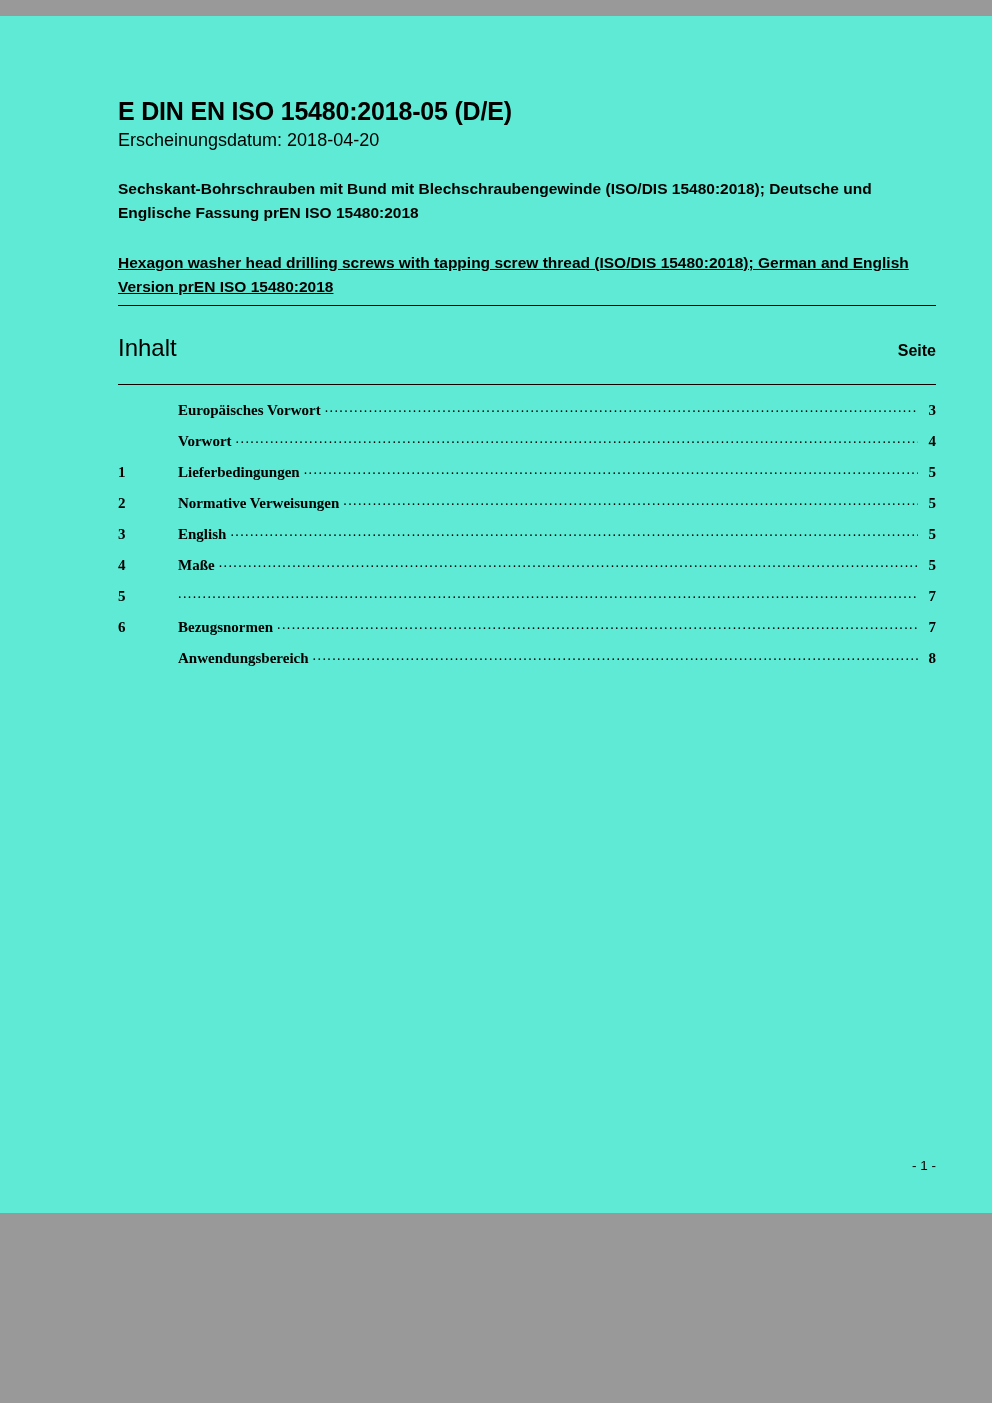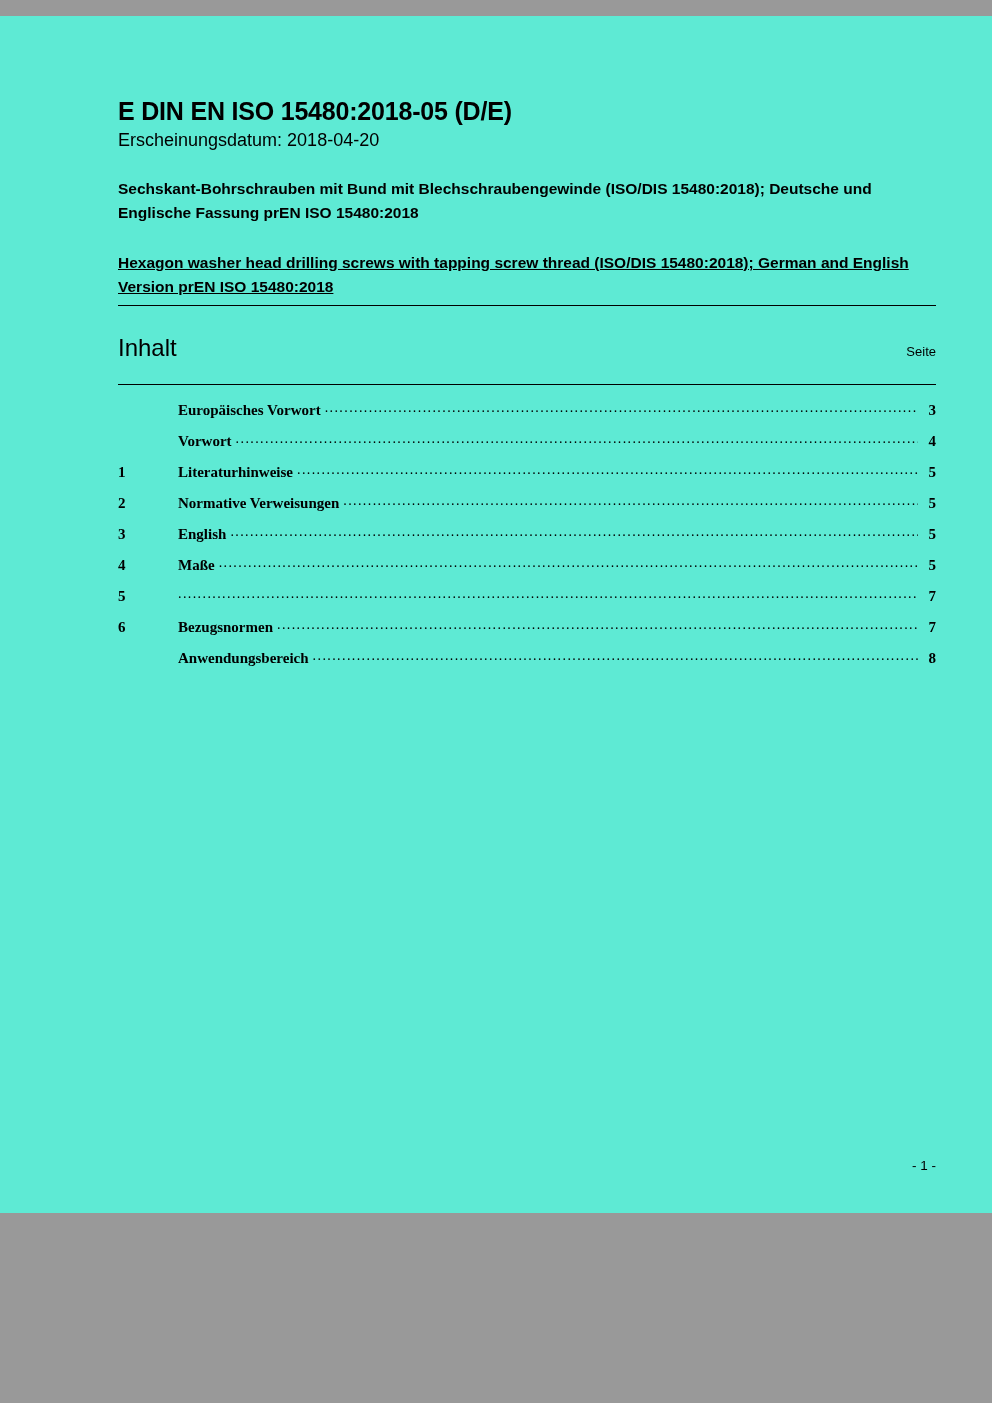--- a/index.html
+++ b/index.html
@@ -65,22 +65,22 @@
     margin-top: 28px;
     margin-bottom: 22px;
   }
   .toc-heading {
     font-family: "Liberation Sans", sans-serif;
     font-size: 24px;
     font-weight: normal;
   }
   .toc-seite {
     font-family: "Liberation Sans", sans-serif;
-    font-size: 13px;
-    font-weight: normal;
+    font-size: 16px;
+    font-weight: bold;
   }
   .toc-rule {
     border-top: 1px solid #000;
     margin-bottom: 9px;
   }
   .toc-list {
     font-family: "Liberation Serif", serif;
   }
   .toc-row {
     display: flex;
@@ -156,21 +156,21 @@
 
       <div class="toc-row">
         <span class="toc-num"></span>
         <span class="toc-label">Vorwort</span>
         <span class="toc-dots">..............................................................................................................................................................................................</span>
         <span class="toc-page">4</span>
       </div>
 
       <div class="toc-row">
         <span class="toc-num">1</span>
-        <span class="toc-label">Literaturhinweise</span>
+        <span class="toc-label">Lieferbedingungen</span>
         <span class="toc-dots">..............................................................................................................................................................................................</span>
         <span class="toc-page">5</span>
       </div>
 
       <div class="toc-row">
         <span class="toc-num">2</span>
         <span class="toc-label">Normative Verweisungen</span>
         <span class="toc-dots">..............................................................................................................................................................................................</span>
         <span class="toc-page">5</span>
       </div>

